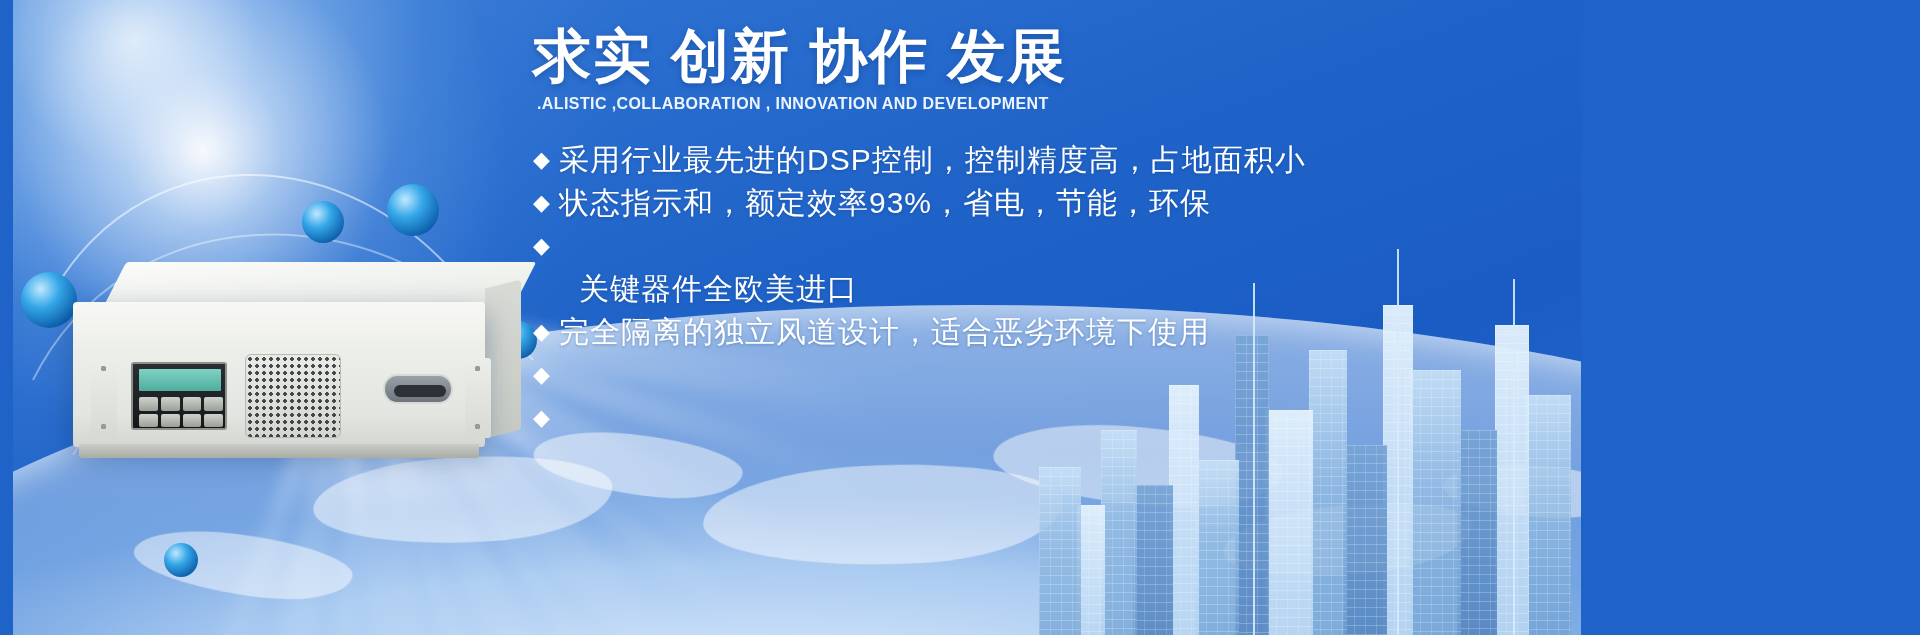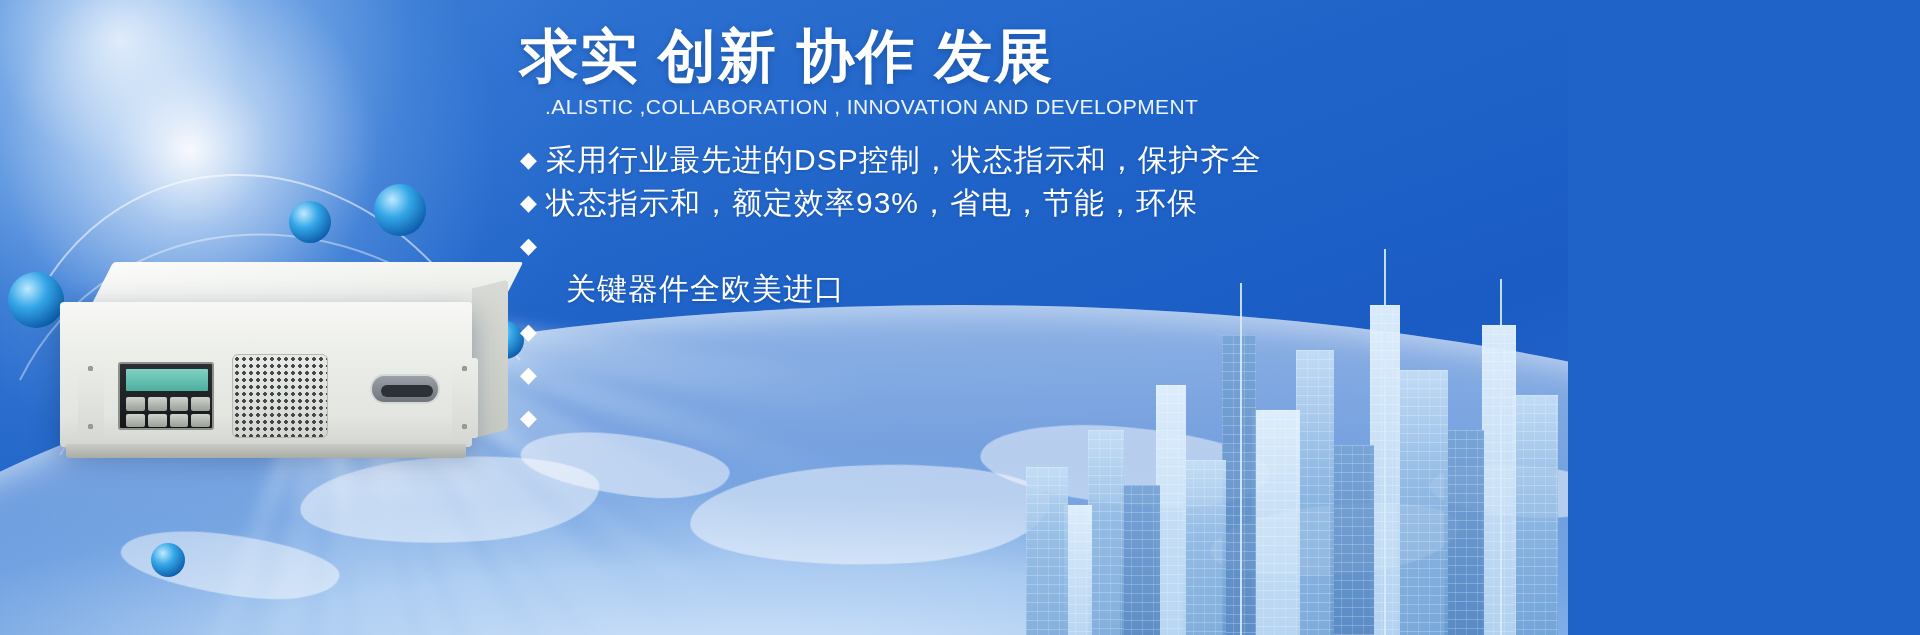--- a/index.html
+++ b/index.html
@@ -11,20 +11,21 @@
   }
 
   
   .banner {
     position:absolute; inset:0;
     width:1568px; height:635px;
     overflow:hidden;
     background:
       radial-gradient(circle 900px at 120px 40px, rgba(255,255,255,0.85) 0%, rgba(210,232,255,0.35) 14%, rgba(120,175,235,0.12) 32%, rgba(255,255,255,0) 55%),
       linear-gradient(160deg, #3d7fd6 0%, #2b6fd0 20%, #1f63c8 45%, #1a5cc4 70%, #2a6ccd 100%);
+    margin-left: 13px;
   }
 
   
   .rays { position:absolute; left:-260px; top:-300px; width:1200px; height:1200px; pointer-events:none; }
   .ray {
     position:absolute; left:50%; top:50%;
     width:620px; height:40px;
     transform-origin:0 50%;
     background:linear-gradient(90deg, rgba(255,255,255,0.55) 0%, rgba(255,255,255,0.20) 35%, rgba(255,255,255,0) 85%);
     filter:blur(7px);
@@ -140,23 +141,23 @@
   
   .content { position:absolute; left:0; top:0; width:1920px; height:635px; }
   .headline {
     position:absolute; left:520px; top:24px;
     font-size:58px; font-weight:bold; color:#ffffff;
     letter-spacing:2px; line-height:1.1;
     text-shadow:0 2px 6px rgba(10,45,100,0.35);
     white-space:nowrap;
   }
   .subline {
-    position:absolute; left:545px; top:95px;
-    font-size:21px; color:#ecf4ff; letter-spacing:0.4px;
-    white-space:nowrap; font-weight:400;
+    position:absolute; left:524px; top:95px;
+    font-size:16px; color:#ecf4ff; letter-spacing:0.4px;
+    white-space:nowrap; font-weight:700;
   }
   .bullets { position:absolute; left:520px; top:140px; width:960px; }
   .bullet-row { display:flex; align-items:flex-start; margin-bottom:3px; }
   .diamond {
     color:#ffffff; font-size:22px; line-height:40px; width:26px; flex:0 0 26px; text-align:left;
   }
   .diamond.blank { visibility:hidden; }
   .btext {
     font-size:30px; color:#ffffff; line-height:40px; letter-spacing:1px;
     text-shadow:0 1px 3px rgba(10,45,100,0.30);
@@ -265,35 +266,36 @@
     <div class="antenna" style="right:326px; height:352px;"></div>
     <div class="antenna" style="right:66px;  height:356px;"></div>
   </div>
 
   <div class="content">
     <div class="headline">求实 创新 协作 发展</div>
     <div class="subline">.ALISTIC ,COLLABORATION , INNOVATION AND DEVELOPMENT</div>
     <div class="bullets">
         <div class="bullet-row">
           <span class="diamond">◆</span>
-          <span class="btext">采用行业最先进的DSP控制，状态指示和，保护齐全</span>
+          <span class="btext">采用行业最先进的DSP控制，控制精度高，占地面积小</span>
         </div>
         <div class="bullet-row">
           <span class="diamond">◆</span>
           <span class="btext">状态指示和，额定效率93%，省电，节能，环保</span>
         </div>
         <div class="bullet-row">
           <span class="diamond">◆</span>
         </div>
         <div class="bullet-row">
           <span class="diamond blank">◆</span>
           <span class="btext indented">关键器件全欧美进口</span>
         </div>
         <div class="bullet-row">
           <span class="diamond">◆</span>
+          <span class="btext">完全隔离的独立风道设计，适合恶劣环境下使用</span>
         </div>
         <div class="bullet-row">
           <span class="diamond">◆</span>
         </div>
         <div class="bullet-row">
           <span class="diamond">◆</span>
         </div>
       </div>
   </div>
 

